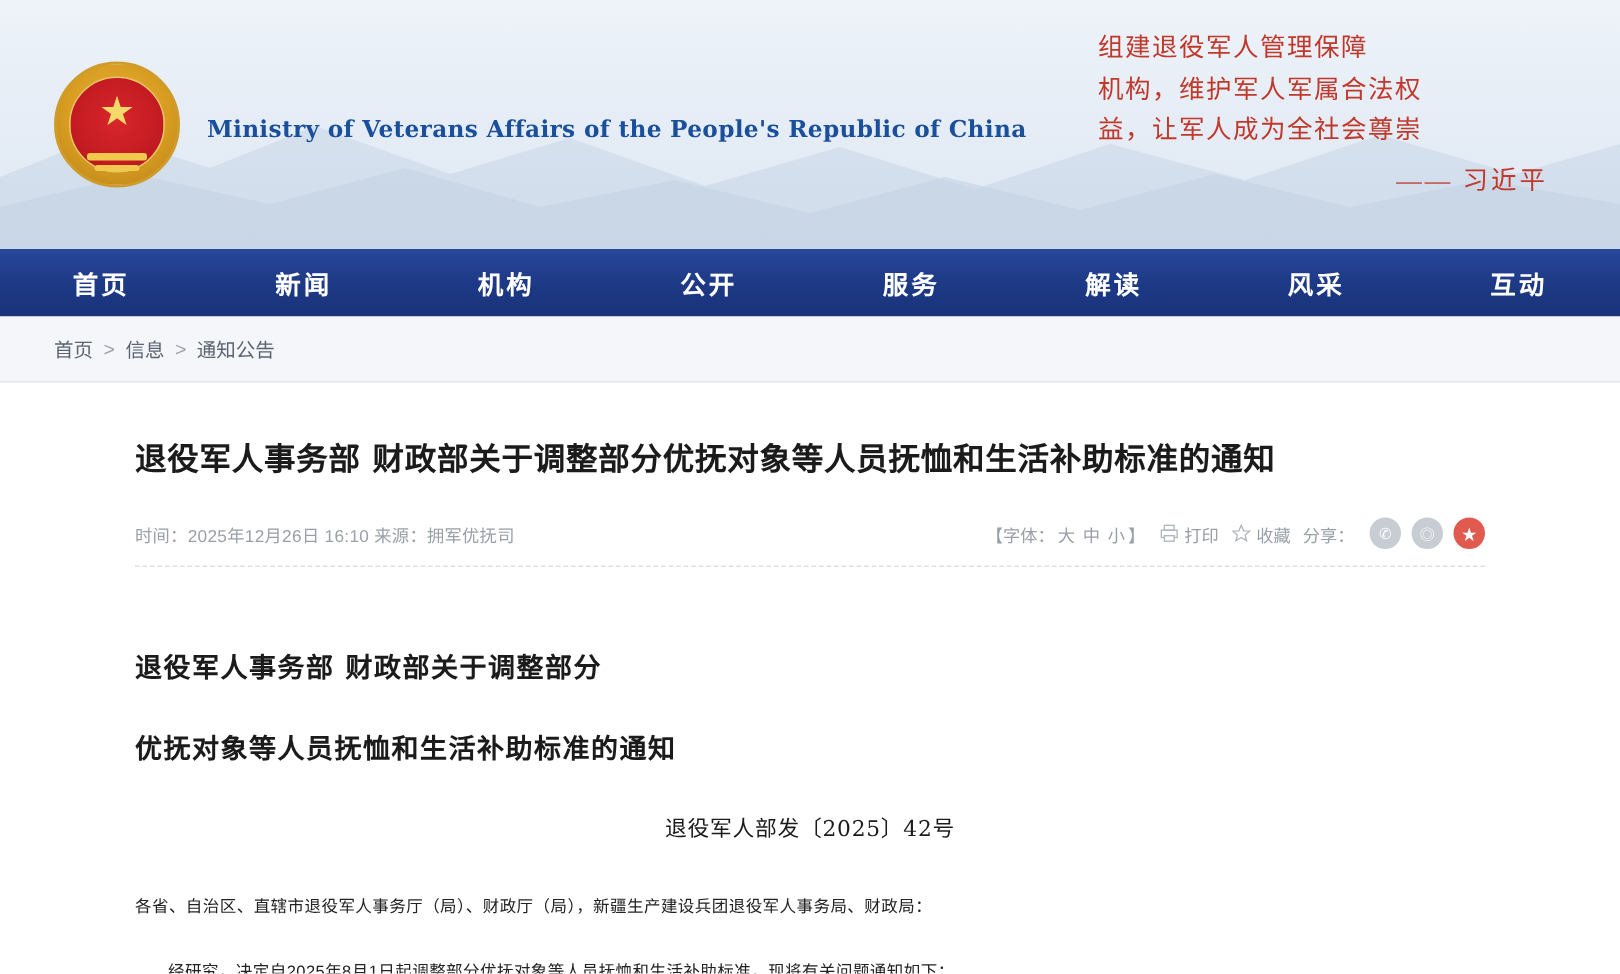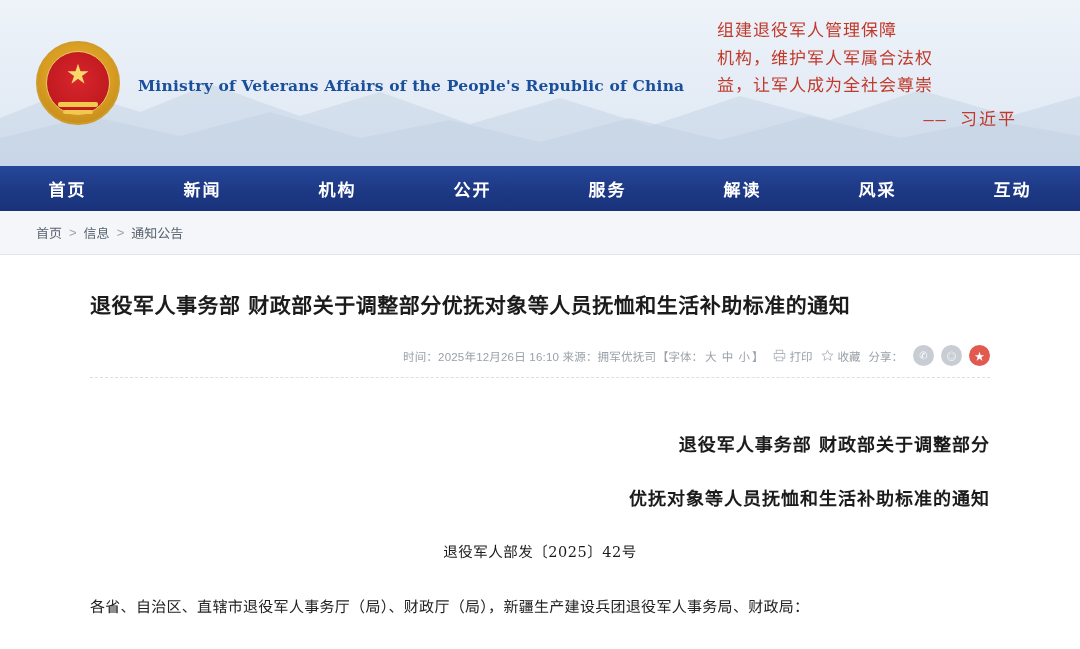--- a/index.html
+++ b/index.html
@@ -84,26 +84,26 @@
   .title-en {
     font-family: "DejaVu Serif", "Liberation Serif", serif;
     font-size: 15.5px;
     font-weight: 700;
     color: #1a4f9c;
     letter-spacing: .2px;
     margin-top: 5px;
   }
   .slogan {
     position: absolute;
-    right: 63px;
+    right: 48px;
     top: 18px;
     width: 300px;
     text-align: left;
     color: #c0392b;
-    font-family: Liberation Mono, monospace;
+    font-family: Liberation Serif, serif;
     font-size: 17px;
     line-height: 1.62;
     letter-spacing: 1px;
   }
   .slogan .sign {
     display: block;
     text-align: right;
     margin-top: 6px;
     font-size: 17px;
     letter-spacing: 2px;
@@ -152,21 +152,21 @@
     font-family: "DejaVu Serif", "Liberation Serif", serif;
     font-size: 21px;
     font-weight: 700;
     color: #1b1b1b;
     padding: 34px 0 26px;
     letter-spacing: .5px;
   }
   .meta-row {
     display: flex;
     align-items: center;
-    justify-content: flex-end;
+    justify-content: space-between;
     border-bottom: 1px dashed #dcdfe4;
     padding-bottom: 11px;
     font-size: 11.5px;
     color: #9aa0a8;
   }
   .meta-left { letter-spacing: .2px; }
   .meta-right {
     display: flex;
     align-items: center;
     gap: 8px;
@@ -186,40 +186,40 @@
   .sbtn {
     width: 21px; height: 21px; border-radius: 50%;
     display: inline-flex; align-items: center; justify-content: center;
     color: #fff; font-size: 10px; cursor: pointer;
   }
   .sbtn.wechat { background: #c8cdd4; }
   .sbtn.weibo  { background: #c8cdd4; }
   .sbtn.star   { background: #e05a4f; }
 
   .body-title {
-    text-align: right;
+    text-align: left;
     font-family: "DejaVu Serif", "Liberation Serif", serif;
     font-weight: 700;
     font-size: 18px;
     color: #1b1b1b;
     letter-spacing: 1px;
   }
   .body-title.l1 { margin-top: 52px; }
   .body-title.l2 { margin-top: 28px; }
   .doc-number {
     text-align: center;
     font-family: "DejaVu Serif", "Liberation Serif", serif;
     font-size: 14.5px;
     color: #1b1b1b;
     margin-top: 30px;
     letter-spacing: .5px;
   }
   .para {
-    font-family: Liberation Mono, monospace;
-    font-size: 15px;
+    font-family: Liberation Sans, sans-serif;
+    font-size: 11px;
     color: #222;
     line-height: 1.9;
     margin-top: 34px;
     letter-spacing: .3px;
   }
   .para.indent { text-indent: 2em; margin-top: 22px; }
 </style>
 </head>
 <body>
 

